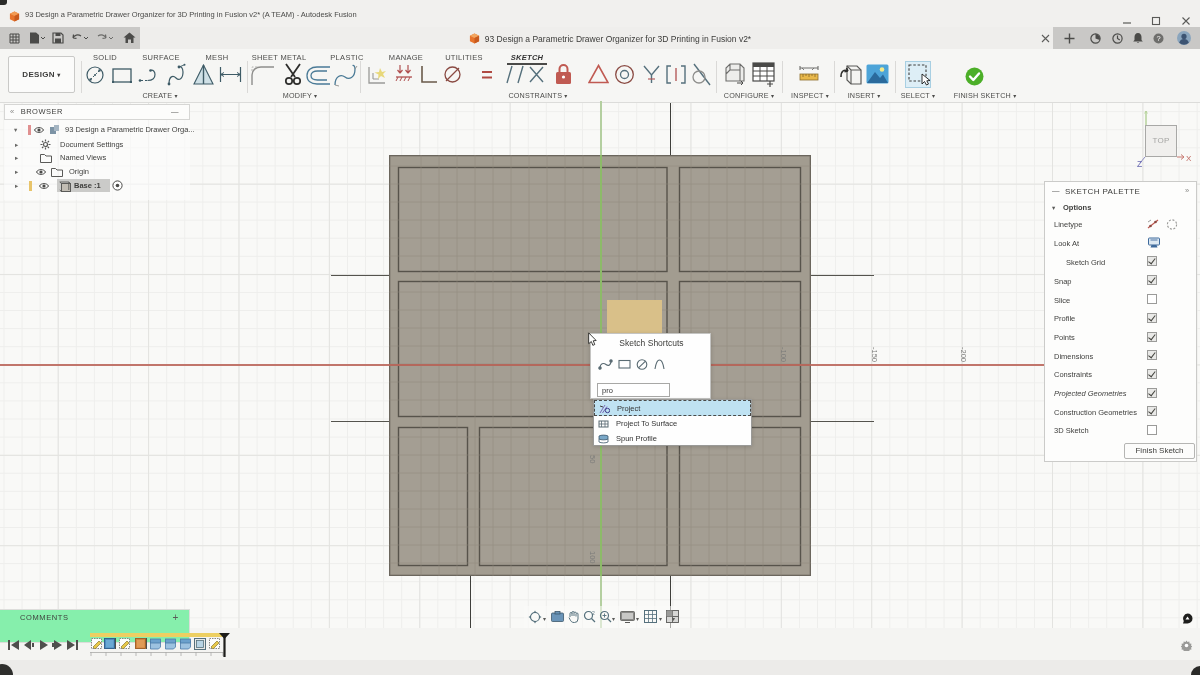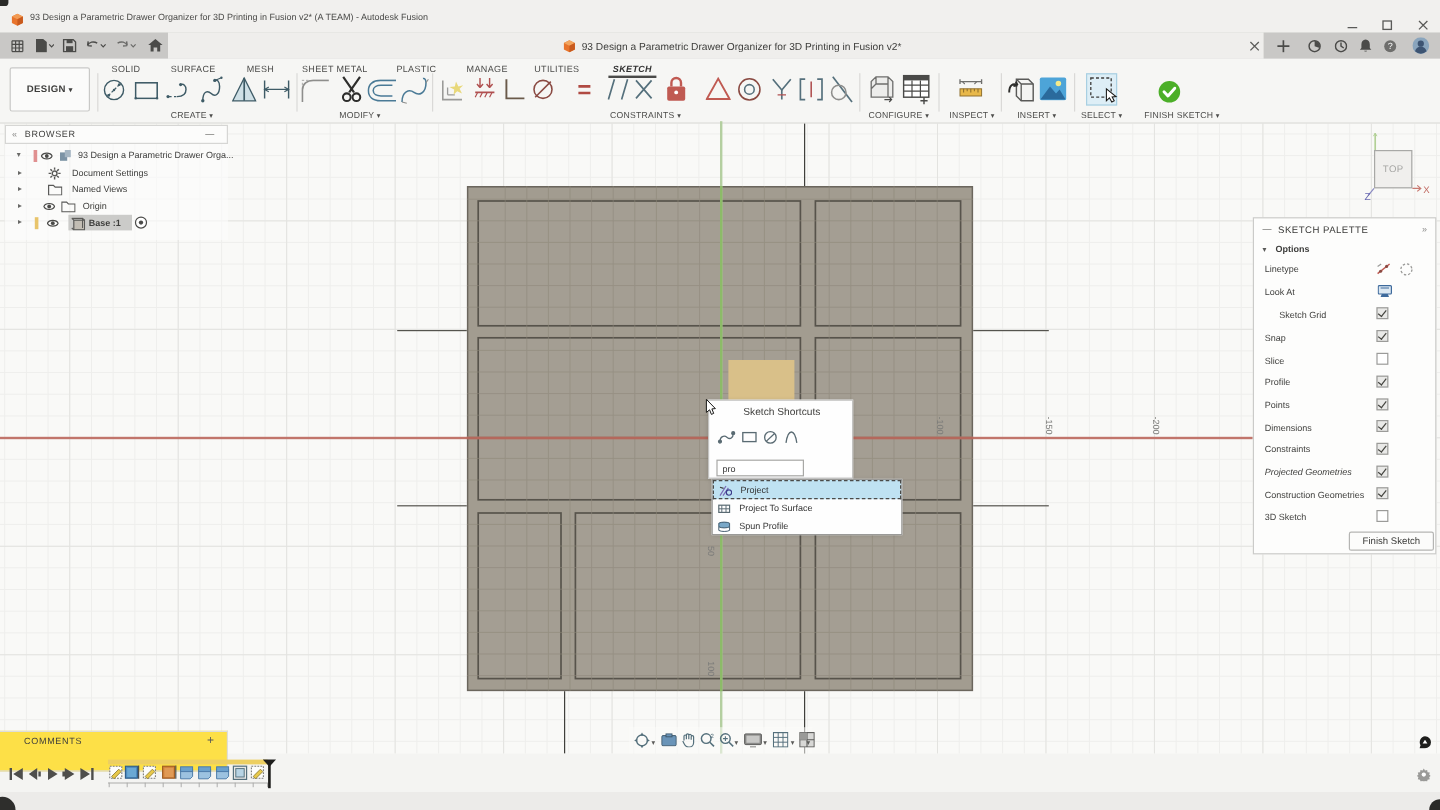--- a/index.html
+++ b/index.html
@@ -52,21 +52,21 @@
 .pcheck { position:absolute; left:104px; width:10px; height:10px; border:1px solid #9b9b99; background:#fff; }
 .pcheck.on { background:#e9e9e7; }
 .pcheck.on:after { content:""; position:absolute; left:2.4px; top:0px; width:3.2px; height:5.5px; border:solid #44443f; border-width:0 1.5px 1.5px 0; transform:rotate(38deg); }
 
 
 #dialog { position:absolute; left:590px; top:333px; width:121px; height:66px; background:#fefefe; border:1px solid #c4c4c2; box-shadow:0 1px 4px rgba(0,0,0,0.18); }
 #dropdown { position:absolute; left:593px; top:399px; width:159px; height:47px; background:#fefefe; border:1px solid #9a9a98; box-shadow:0 1px 4px rgba(0,0,0,0.15); }
 .dditem { position:absolute; left:0; width:157px; height:15.5px; font-size:7.5px; color:#333; line-height:15.5px; white-space:nowrap; }
 
 
-#comments { position:absolute; left:0px; top:609px; width:190px; height:34px; background:#fde047; border:1px solid #dddddb; border-left:none; font-size:7.5px; color:#3e3e3c; letter-spacing:0.6px; line-height:16px; }
+#comments { position:absolute; left:0px; top:609px; width:190px; height:34px; background:#86efac; border:1px solid #dddddb; border-left:none; font-size:7.5px; color:#3e3e3c; letter-spacing:0.6px; line-height:16px; }
 #band1 { position:absolute; left:0; top:628px; width:1200px; height:32px; background:#f4f4f2; }
 #band2 { position:absolute; left:0; top:660px; width:1200px; height:15px; background:#ecebe9; }
 #navbar { position:absolute; left:524px; top:606px; width:153px; height:22px; background:rgba(252,252,250,0.55); }
 </style>
 </head>
 <body>
 <div id="app">
 <div id="canvas"></div>
 <div id="titlebar">
   <div class="abs" style="left:0;top:0;width:7px;height:5px;background:#2a2a28;border-radius:0 0 3px 0;"></div>

